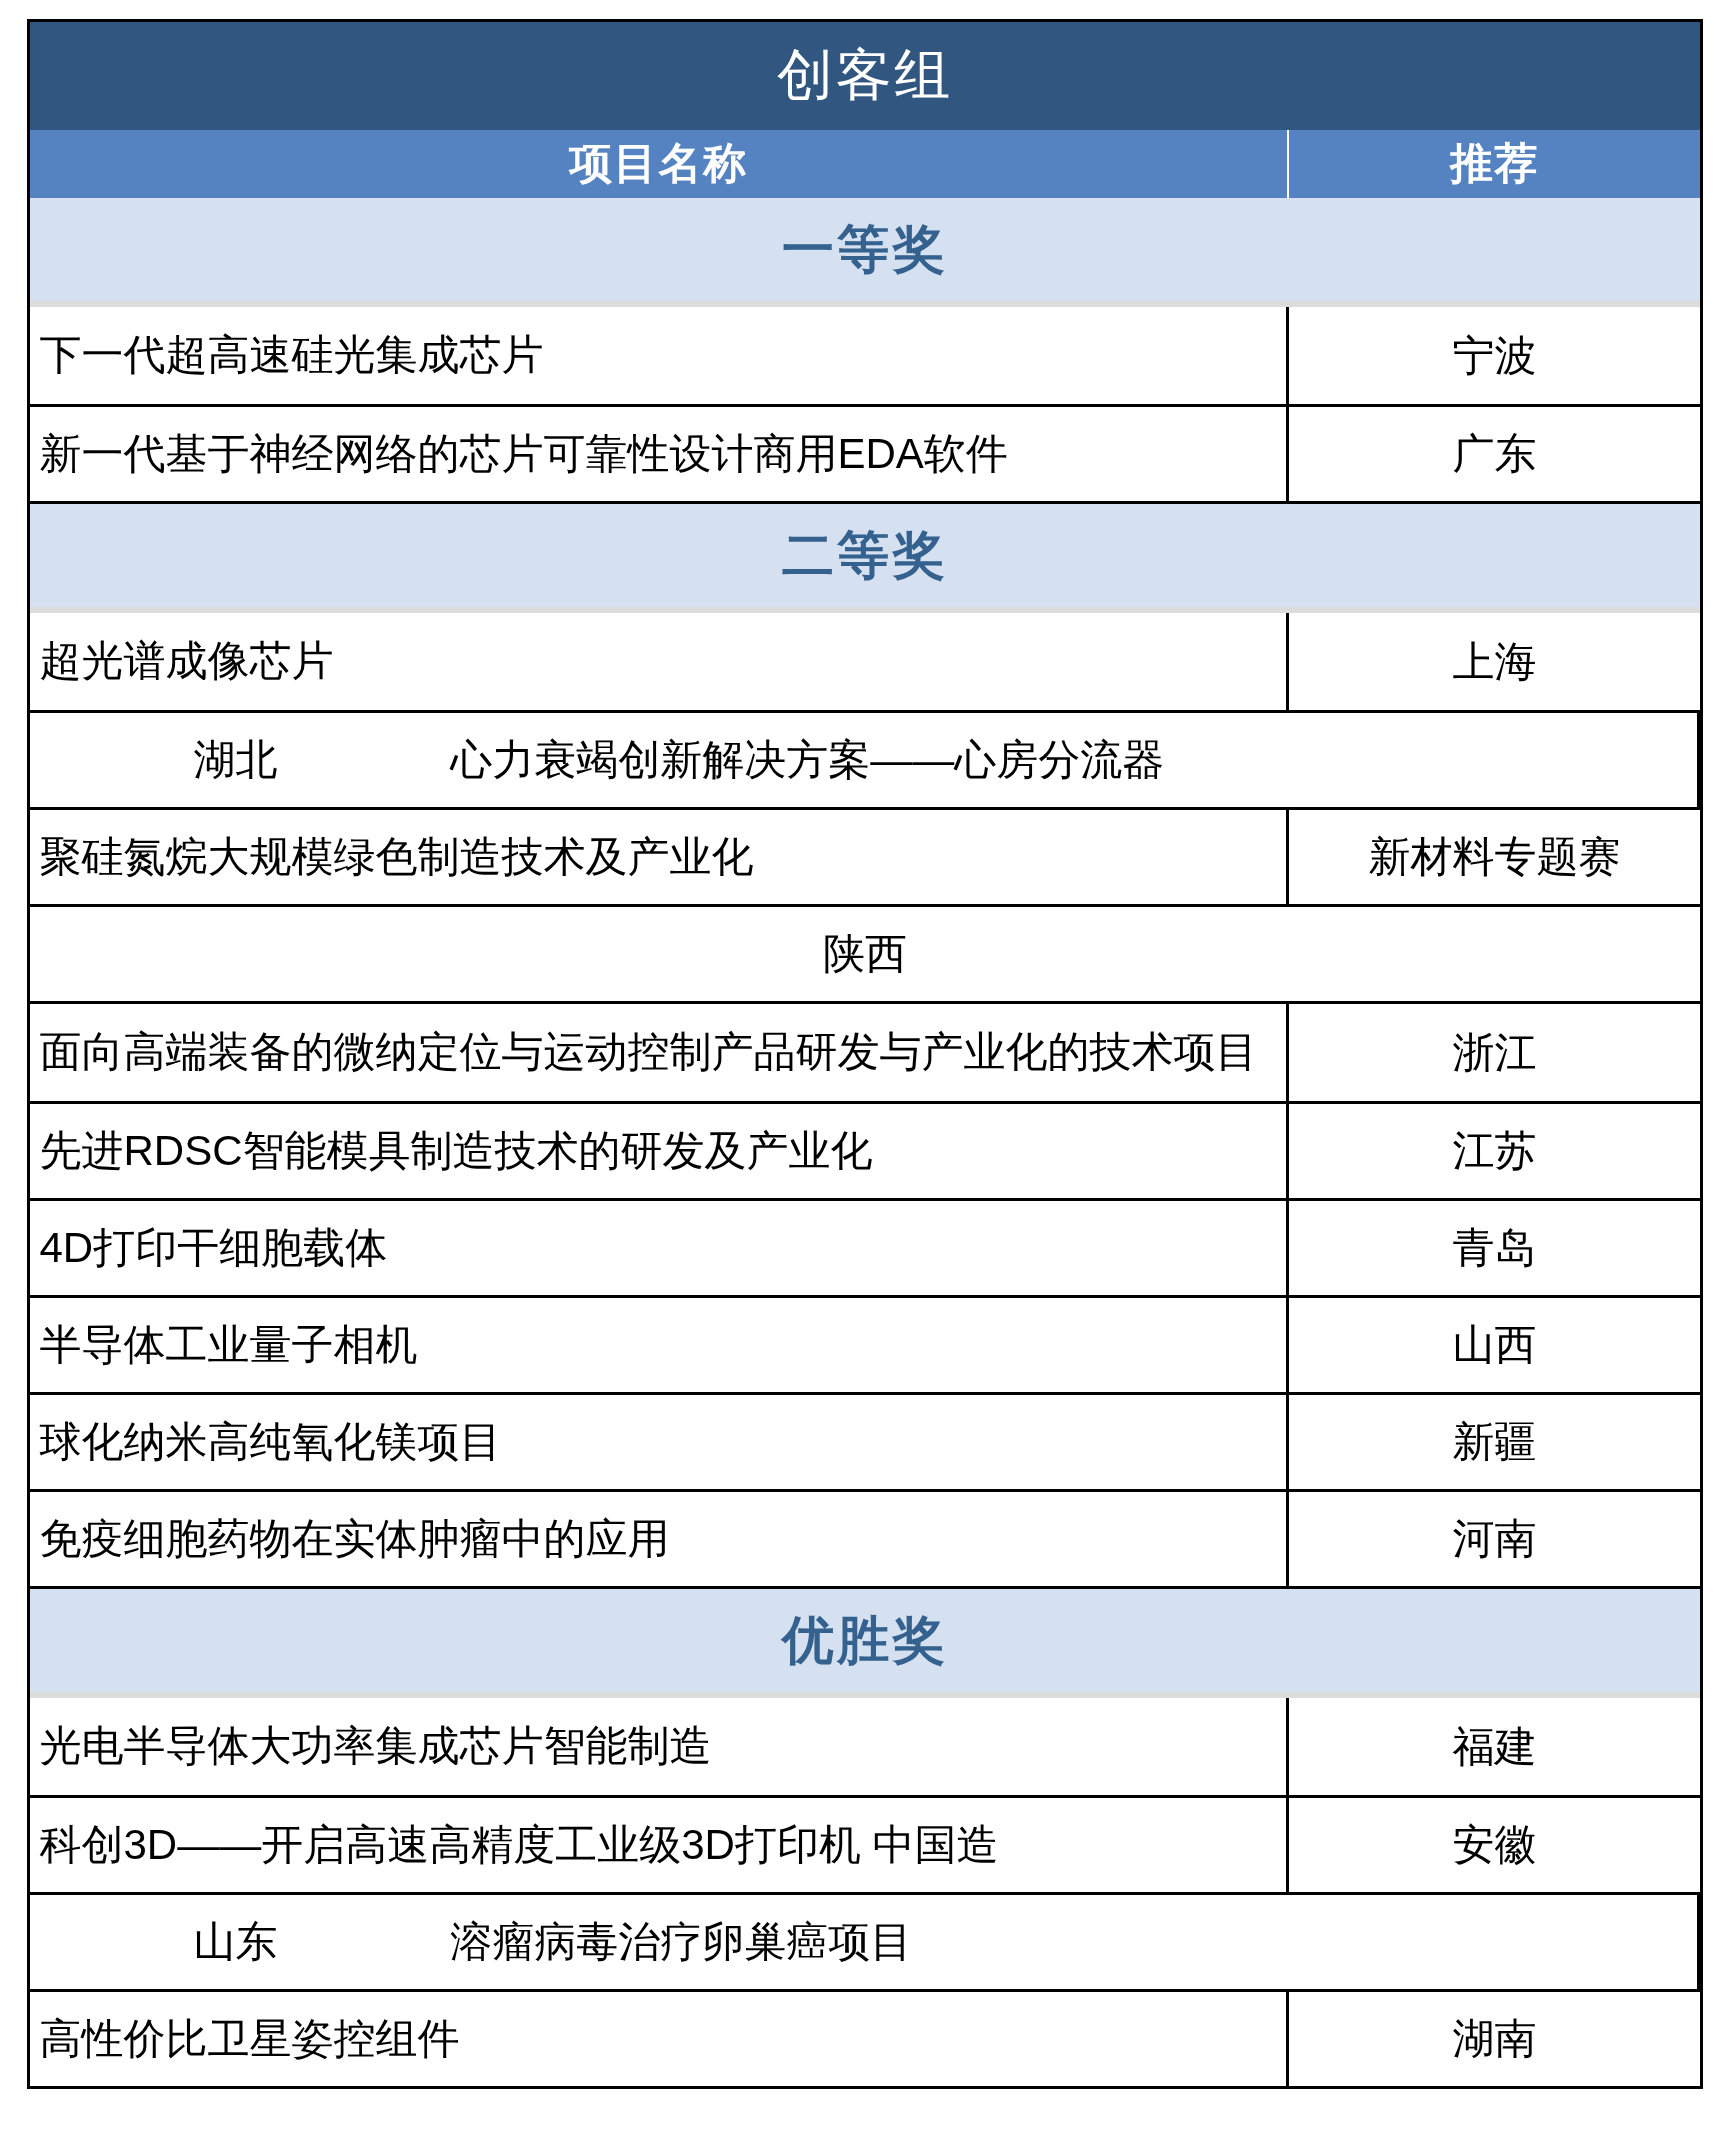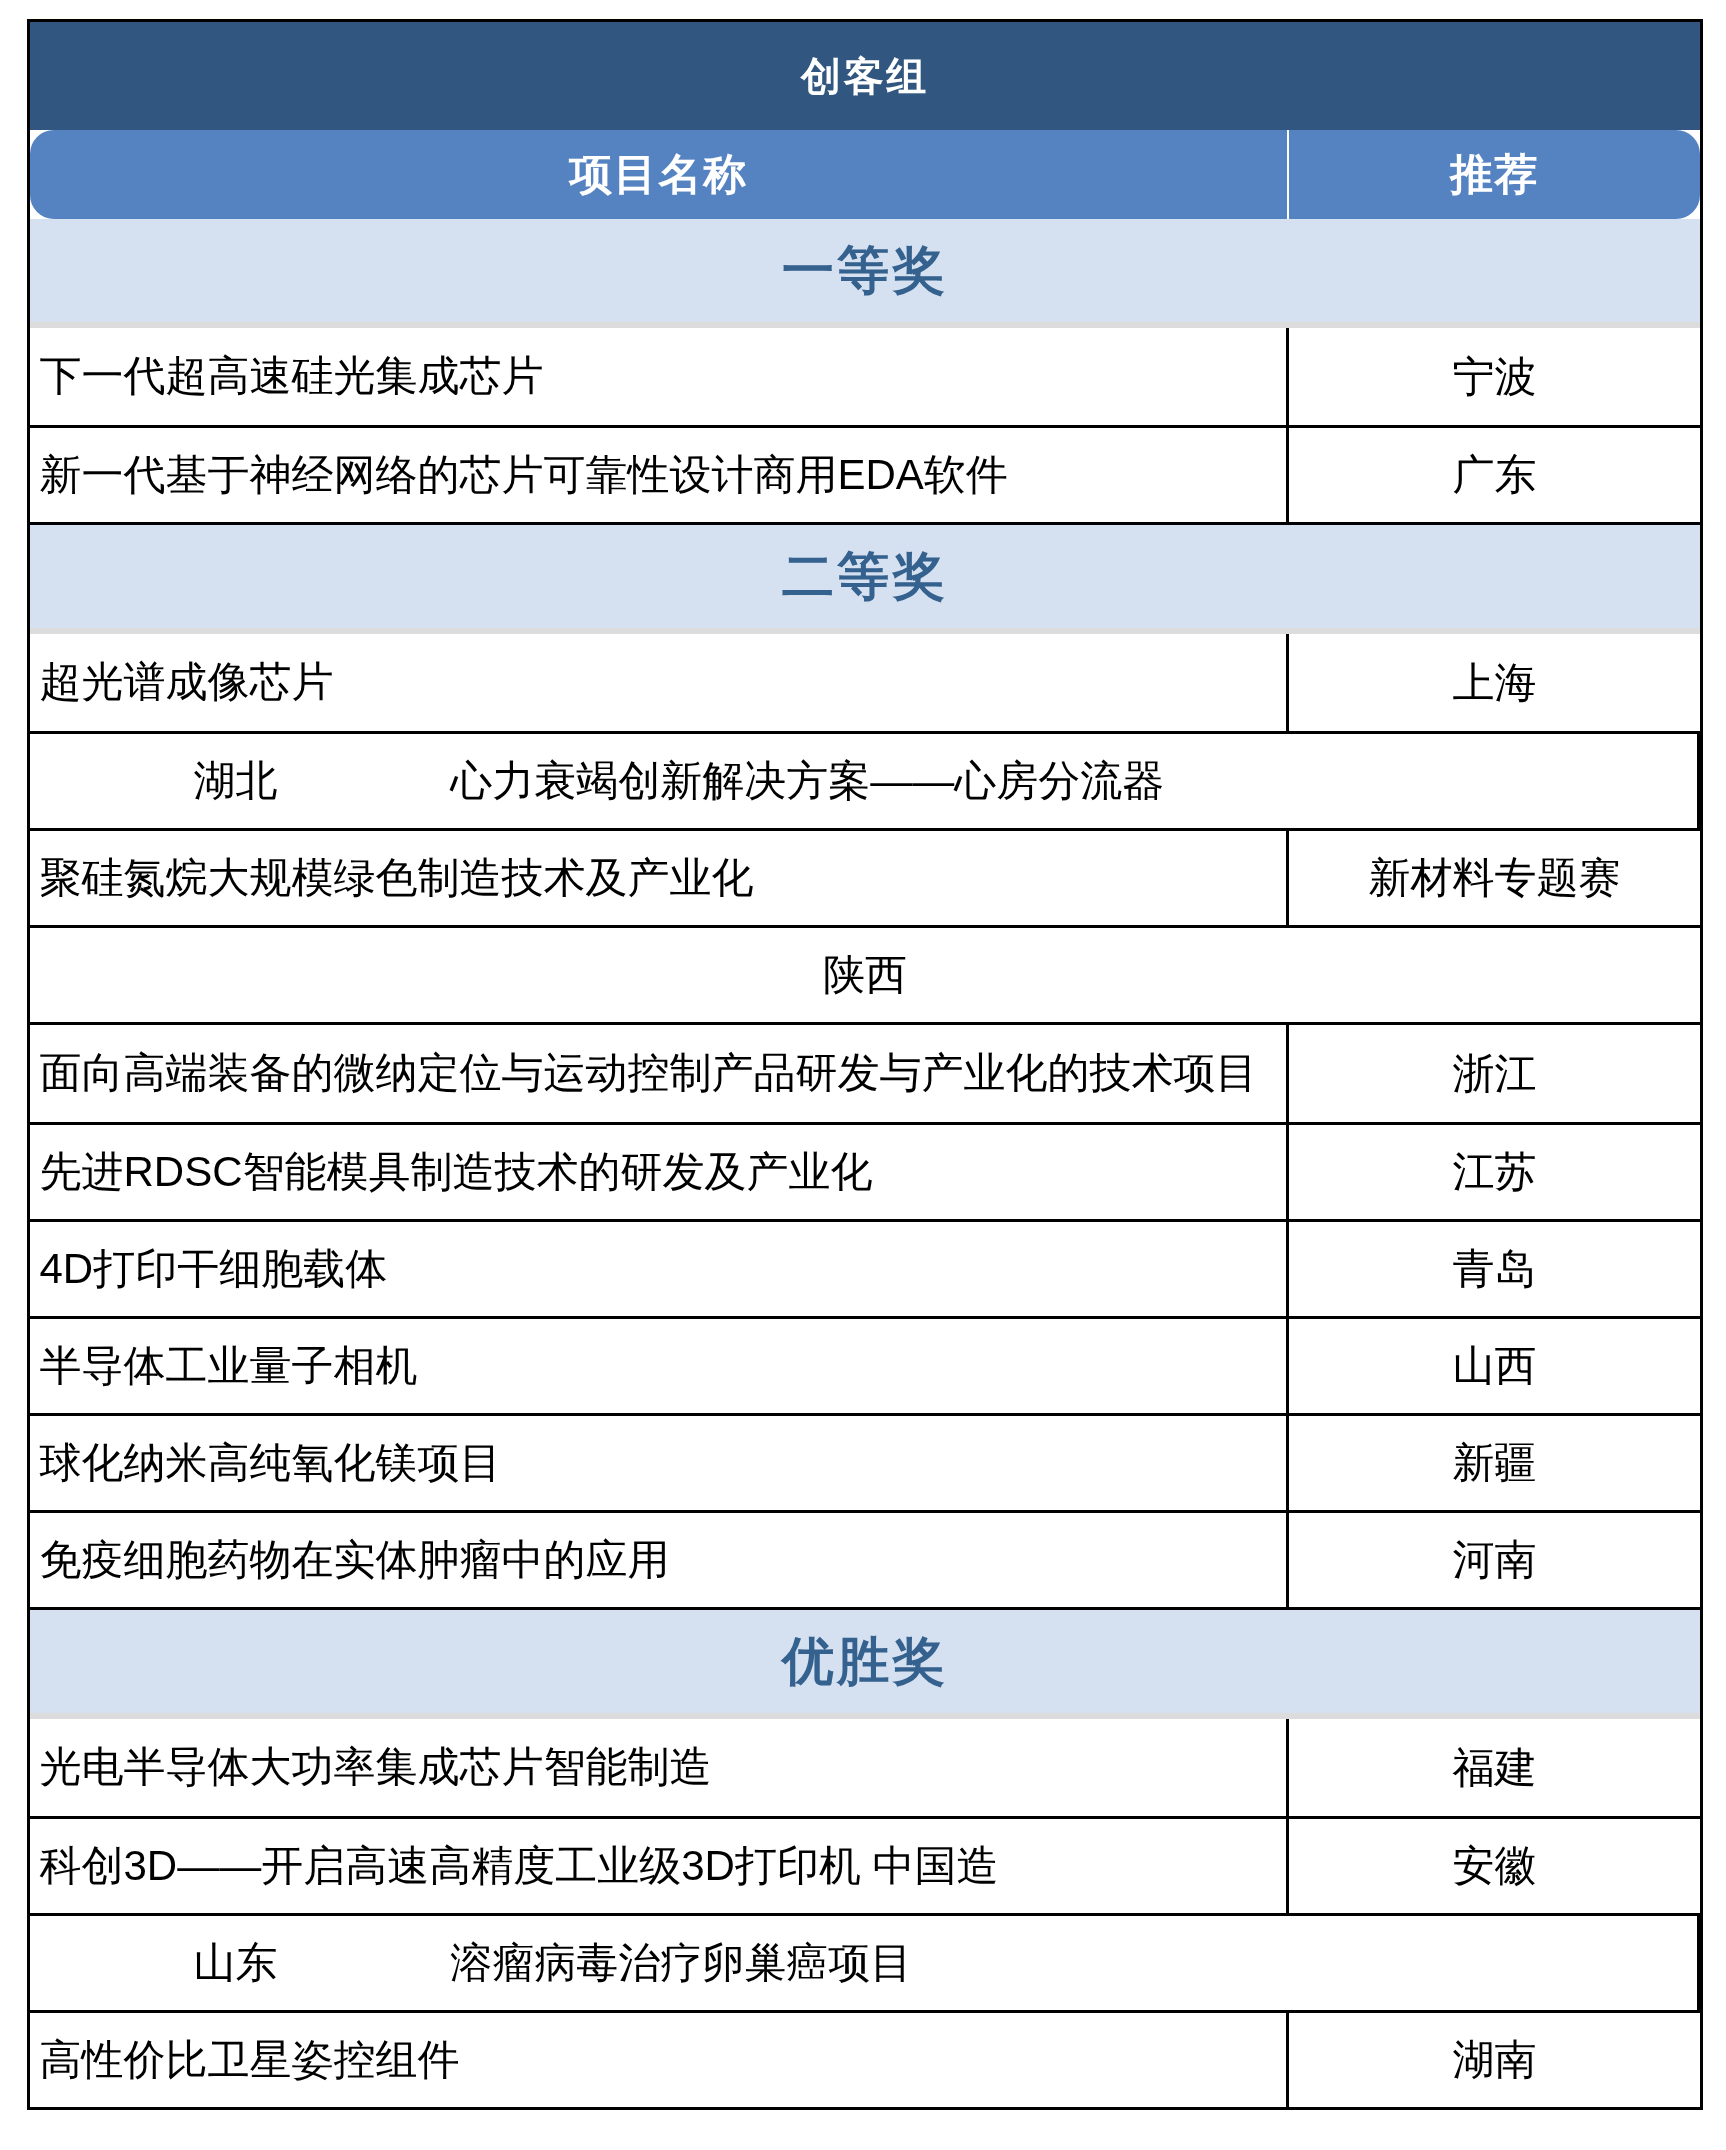--- a/index.html
+++ b/index.html
@@ -12,26 +12,26 @@
     border:3.4px solid var(--c-border,#000);
     background:#fff;
   }
 
   
   .title-row{
     height:108px;background:var(--c-title_bg,#31567F);
     display:flex;align-items:center;justify-content:center;
   }
   .title-row .t{
-    color:var(--c-title_text,#fff);font-size:40px;font-weight:bold;
+    color:var(--c-title_text,#fff);font-size:56px;font-weight:normal;
     letter-spacing:2.6px;
   }
 
   
-  .cols-row{height:89px;background:var(--c-header_bg,#5583C1);display:flex;border-radius:24px;}
+  .cols-row{height:68px;background:var(--c-header_bg,#5583C1);display:flex;}
   .cols-row .col{
     display:flex;align-items:center;justify-content:center;
     color:var(--c-header_text,#fff);font-size:43px;font-weight:bold;
     letter-spacing:1.7px;
   }
   .col-project{flex:0 0 75.4%;border-right:2.6px solid #ffffff;}
   .col-recommend{flex:1;}
 
   
   .section{border-top:3px solid var(--c-border,#000);}

